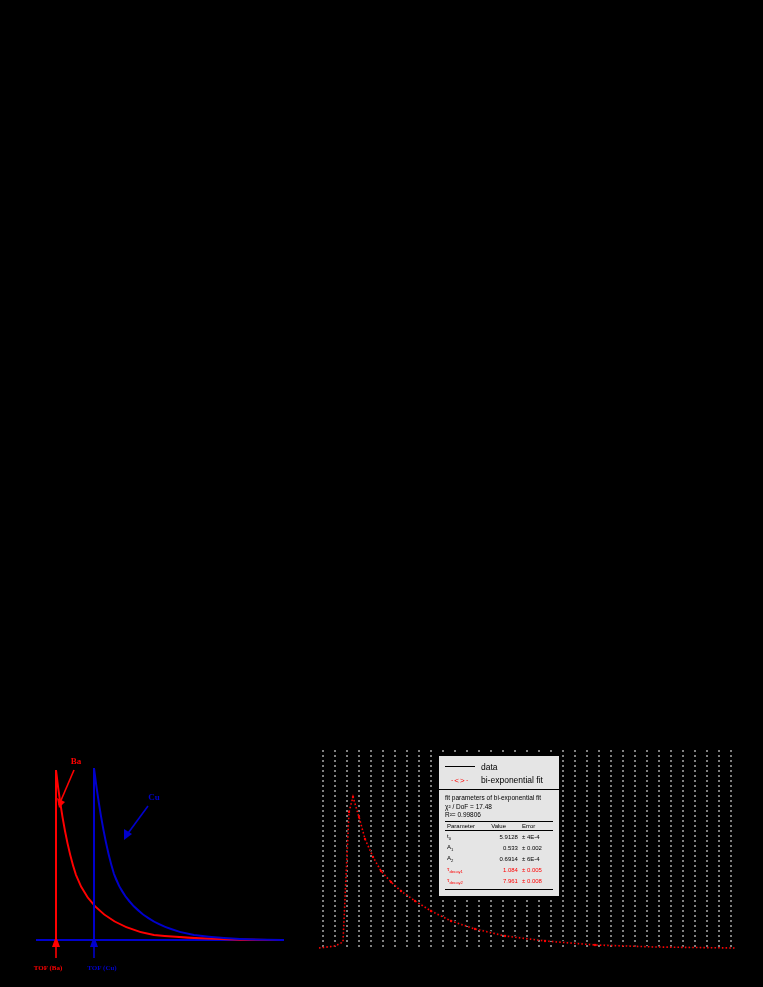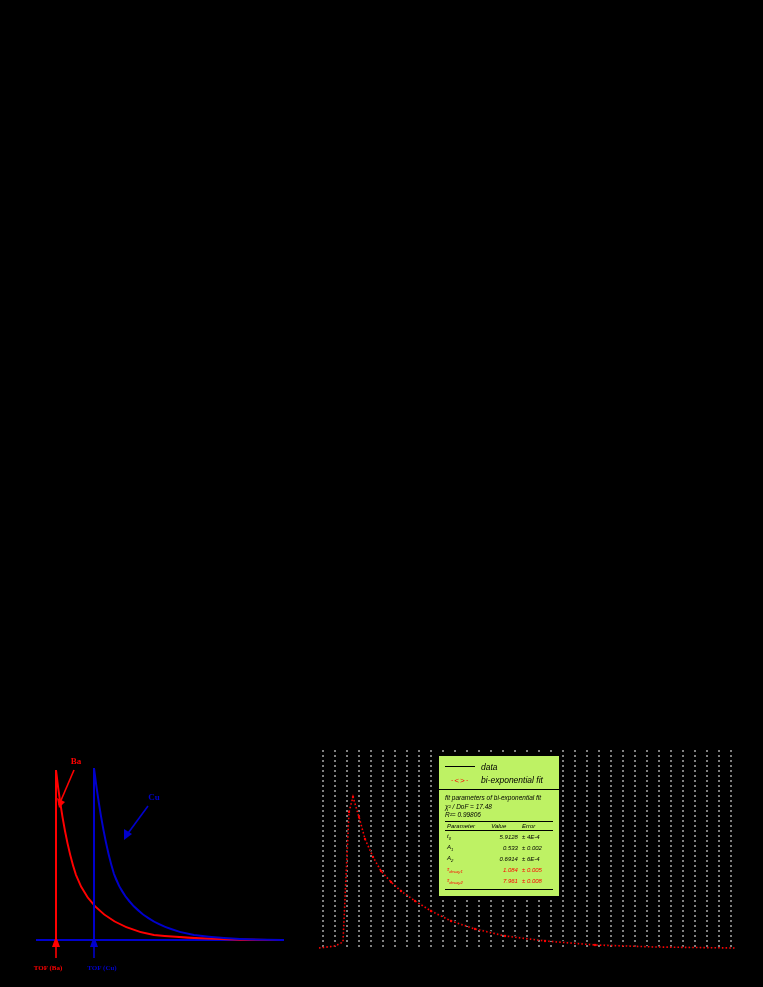--- a/index.html
+++ b/index.html
@@ -50,25 +50,24 @@
     height: 230px;
   }
   #right-panel svg { display: block; }
 
   
   #legend-box {
     position: absolute;
     left: 438px;
     top: 755px;
     width: 122px;
-    background: #bef264;
+    background: #e5e5e5;
     border: 1px solid #000000;
     box-sizing: border-box;
     padding: 0;
-    font-style: italic;
   }
   .legend-rows {
     padding: 4px 6px 3px 6px;
     border-bottom: 1px solid #000000;
   }
   .legend-row {
     display: flex;
     align-items: center;
     height: 13px;
   }

